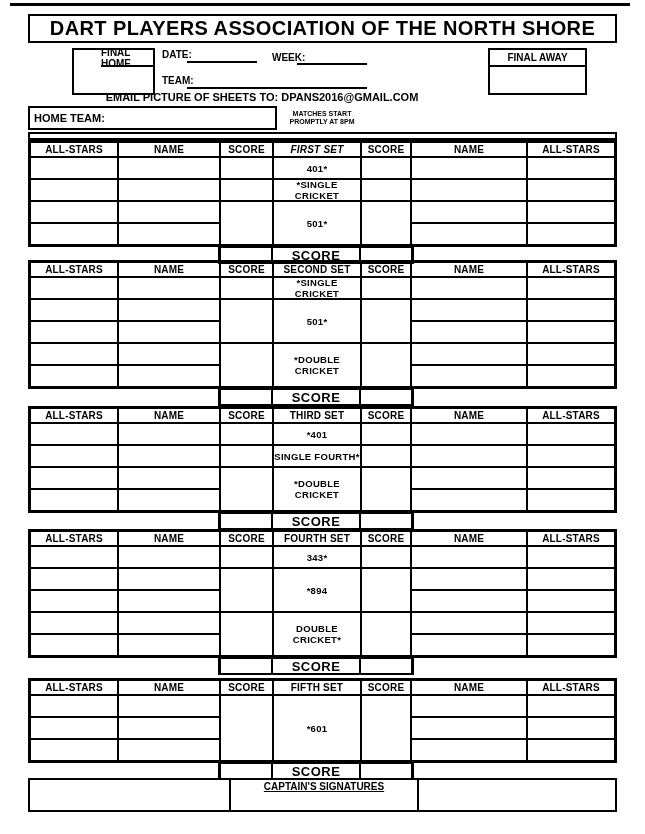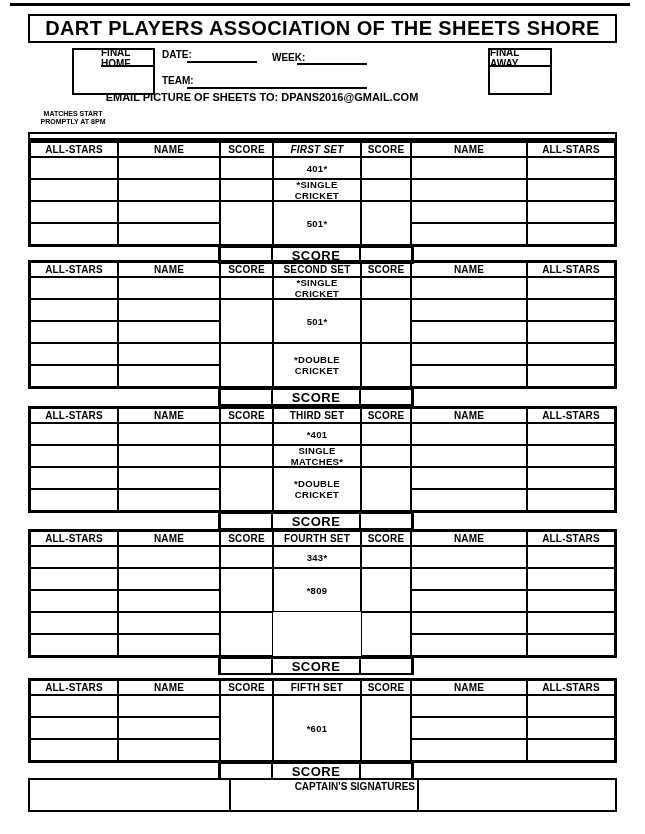--- a/index.html
+++ b/index.html
@@ -50,49 +50,50 @@
     display:grid;grid-template-columns:52px 88px 52px;
   }
   .score-strip .cell{border:1px solid #000;}
   .score-strip .slabel{font-size:13px;letter-spacing:0.5px;}
   
   .captain{left:28px;top:778px;width:589px;height:34px;border:2px solid #000;display:flex;}
   .cap-side{box-sizing:border-box;}
   .cap-left{width:201px;border-right:2px solid #000;}
   .cap-right{width:200px;border-left:2px solid #000;flex:1;}
   .cap-center{width:186px;display:flex;flex-direction:column;justify-content:space-between;padding:1px 2px 2px 2px;box-sizing:border-box;}
-  .cap-title{font-size:10px;text-align:right;}
+  .cap-title{font-size:10px;text-align:center;text-decoration:underline;}
   .cap-ha{display:flex;justify-content:space-between;font-size:11px;}
 </style>
 </head>
 <body>
 
 <div class="abs top-rule"></div>
 
-<div class="abs title-box">DART PLAYERS ASSOCIATION OF THE SHEETS SHORE</div>
+<div class="abs title-box">DART PLAYERS ASSOCIATION OF THE NORTH SHORE</div>
 
 <div class="abs final-box" style="left:72px;top:48px;padding-left:27px;">
   <div class="fb-label">FINAL HOME</div>
   <div class="fb-body"></div>
 </div>
 
-<div class="abs final-box" style="left:488px;top:48px;width:64px;">
+<div class="abs final-box" style="left:488px;top:48px;width:99px;">
   <div class="fb-label">FINAL AWAY</div>
   <div class="fb-body"></div>
 </div>
 
 <div class="abs small-label" style="left:162px;top:49px;">DATE:</div>
 <div class="abs fill-line" style="left:187px;top:61px;width:70px;"></div>
 <div class="abs small-label" style="left:272px;top:52px;">WEEK:</div>
 <div class="abs fill-line" style="left:297px;top:63px;width:70px;"></div>
 <div class="abs small-label" style="left:162px;top:75px;">TEAM:</div>
 <div class="abs fill-line" style="left:187px;top:87px;width:180px;"></div>
 <div class="abs email-line">EMAIL PICTURE OF SHEETS TO: DPANS2016@GMAIL.COM</div>
 
 <div class="abs teams-row">
+  <div class="team-box home">HOME TEAM:</div>
   <div class="notice">
     <span>MATCHES START</span>
     <span>PROMPTLY AT 8PM</span>
   </div>
 </div>
 
 <div class="abs thin-strip"></div>
 
 <div class="abs set-host" style="top:140px;">
     <div class="set-grid" style="grid-template-rows: 15px repeat(4, 22px);">
@@ -202,21 +203,21 @@
       <div class="cell pcell" style="grid-area: 4 / 6;"></div>
       <div class="cell pcell" style="grid-area: 5 / 6;"></div>
       <div class="cell pcell" style="grid-area: 2 / 7;"></div>
       <div class="cell pcell" style="grid-area: 3 / 7;"></div>
       <div class="cell pcell" style="grid-area: 4 / 7;"></div>
       <div class="cell pcell" style="grid-area: 5 / 7;"></div>
       <div class="cell pcell" style="grid-area: 2 / 3 / span 1;"></div>
       <div class="cell gcell" style="grid-area: 2 / 4 / span 1;">*401</div>
       <div class="cell pcell" style="grid-area: 2 / 5 / span 1;"></div>
       <div class="cell pcell" style="grid-area: 3 / 3 / span 1;"></div>
-      <div class="cell gcell" style="grid-area: 3 / 4 / span 1;">SINGLE MATCHES*</div>
+      <div class="cell gcell" style="grid-area: 3 / 4 / span 1;">SINGLE FOURTH*</div>
       <div class="cell pcell" style="grid-area: 3 / 5 / span 1;"></div>
       <div class="cell pcell" style="grid-area: 4 / 3 / span 2;"></div>
       <div class="cell gcell" style="grid-area: 4 / 4 / span 2;">*DOUBLE CRICKET</div>
       <div class="cell pcell" style="grid-area: 4 / 5 / span 2;"></div>
     </div>
     <div class="score-strip">
       <div class="cell "></div>
       <div class="cell slabel">SCORE</div>
       <div class="cell "></div>
     </div>
@@ -247,23 +248,24 @@
       <div class="cell pcell" style="grid-area: 6 / 6;"></div>
       <div class="cell pcell" style="grid-area: 2 / 7;"></div>
       <div class="cell pcell" style="grid-area: 3 / 7;"></div>
       <div class="cell pcell" style="grid-area: 4 / 7;"></div>
       <div class="cell pcell" style="grid-area: 5 / 7;"></div>
       <div class="cell pcell" style="grid-area: 6 / 7;"></div>
       <div class="cell pcell" style="grid-area: 2 / 3 / span 1;"></div>
       <div class="cell gcell" style="grid-area: 2 / 4 / span 1;">343*</div>
       <div class="cell pcell" style="grid-area: 2 / 5 / span 1;"></div>
       <div class="cell pcell" style="grid-area: 3 / 3 / span 2;"></div>
-      <div class="cell gcell" style="grid-area: 3 / 4 / span 2;">*809</div>
+      <div class="cell gcell" style="grid-area: 3 / 4 / span 2;">*894</div>
       <div class="cell pcell" style="grid-area: 3 / 5 / span 2;"></div>
       <div class="cell pcell" style="grid-area: 5 / 3 / span 2;"></div>
+      <div class="cell gcell" style="grid-area: 5 / 4 / span 2;">DOUBLE CRICKET*</div>
       <div class="cell pcell" style="grid-area: 5 / 5 / span 2;"></div>
     </div>
     <div class="score-strip">
       <div class="cell "></div>
       <div class="cell slabel">SCORE</div>
       <div class="cell "></div>
     </div>
   </div>
 <div class="abs set-host" style="top:678px;">
     <div class="set-grid" style="grid-template-rows: 15px repeat(3, 22px);">

